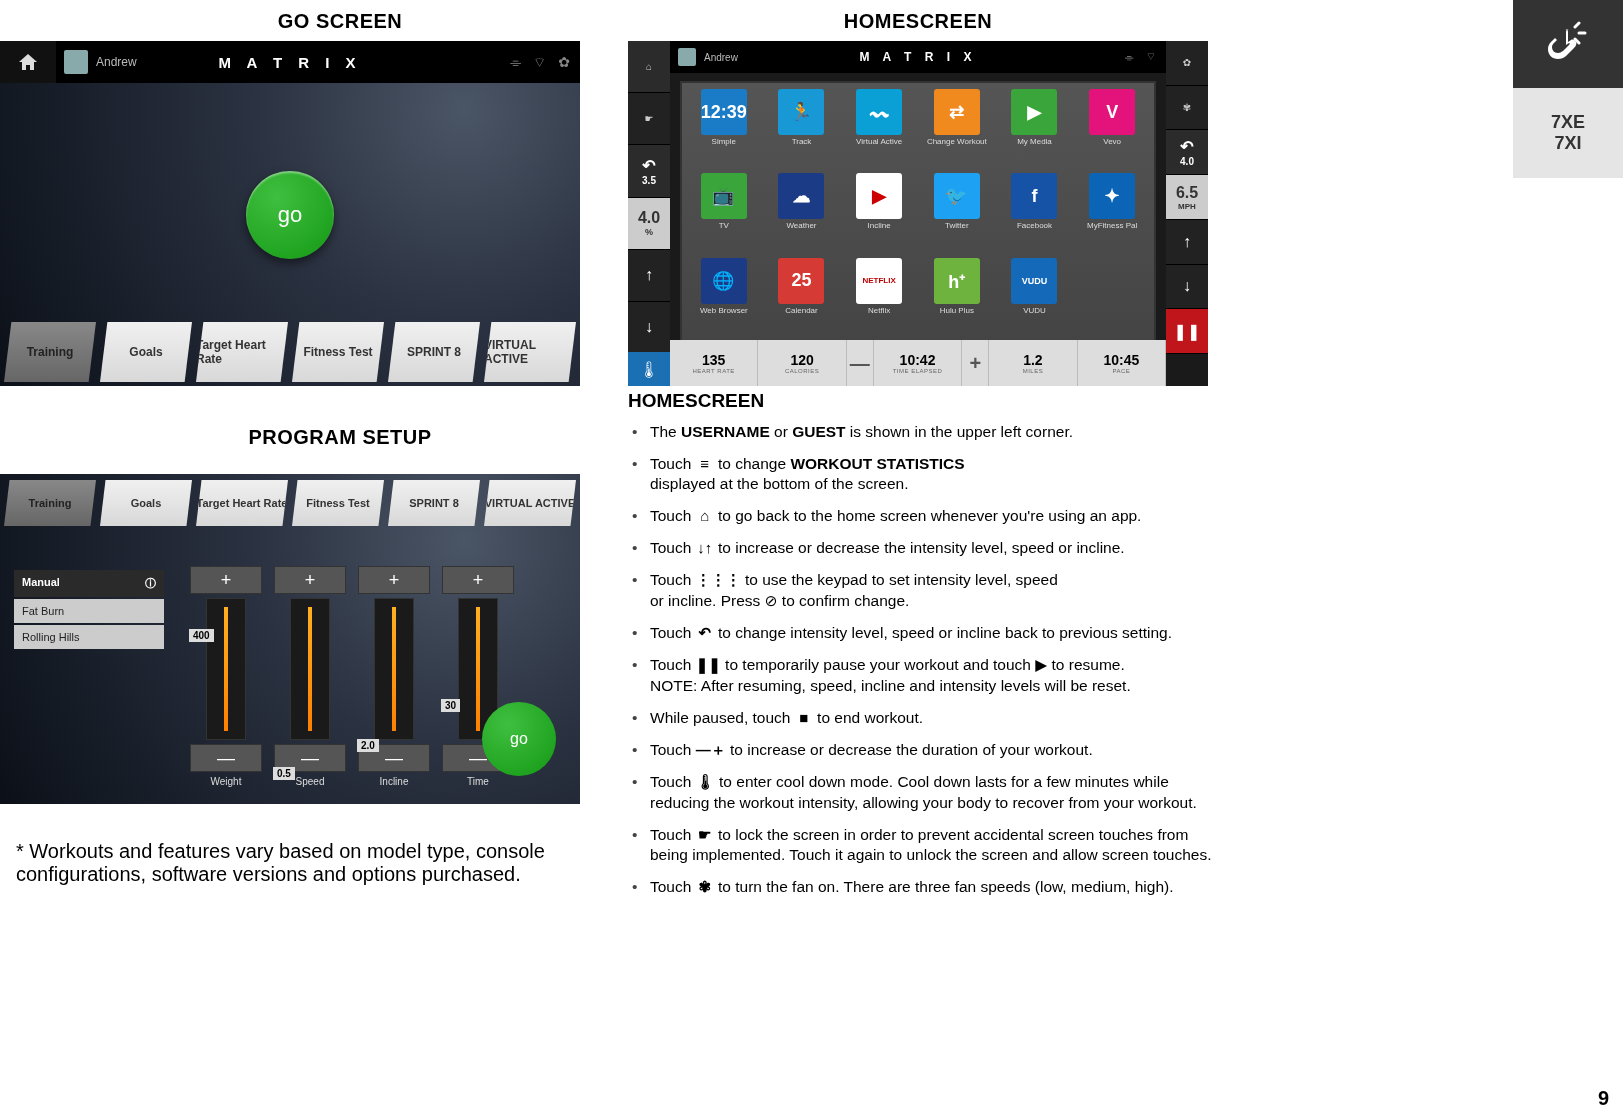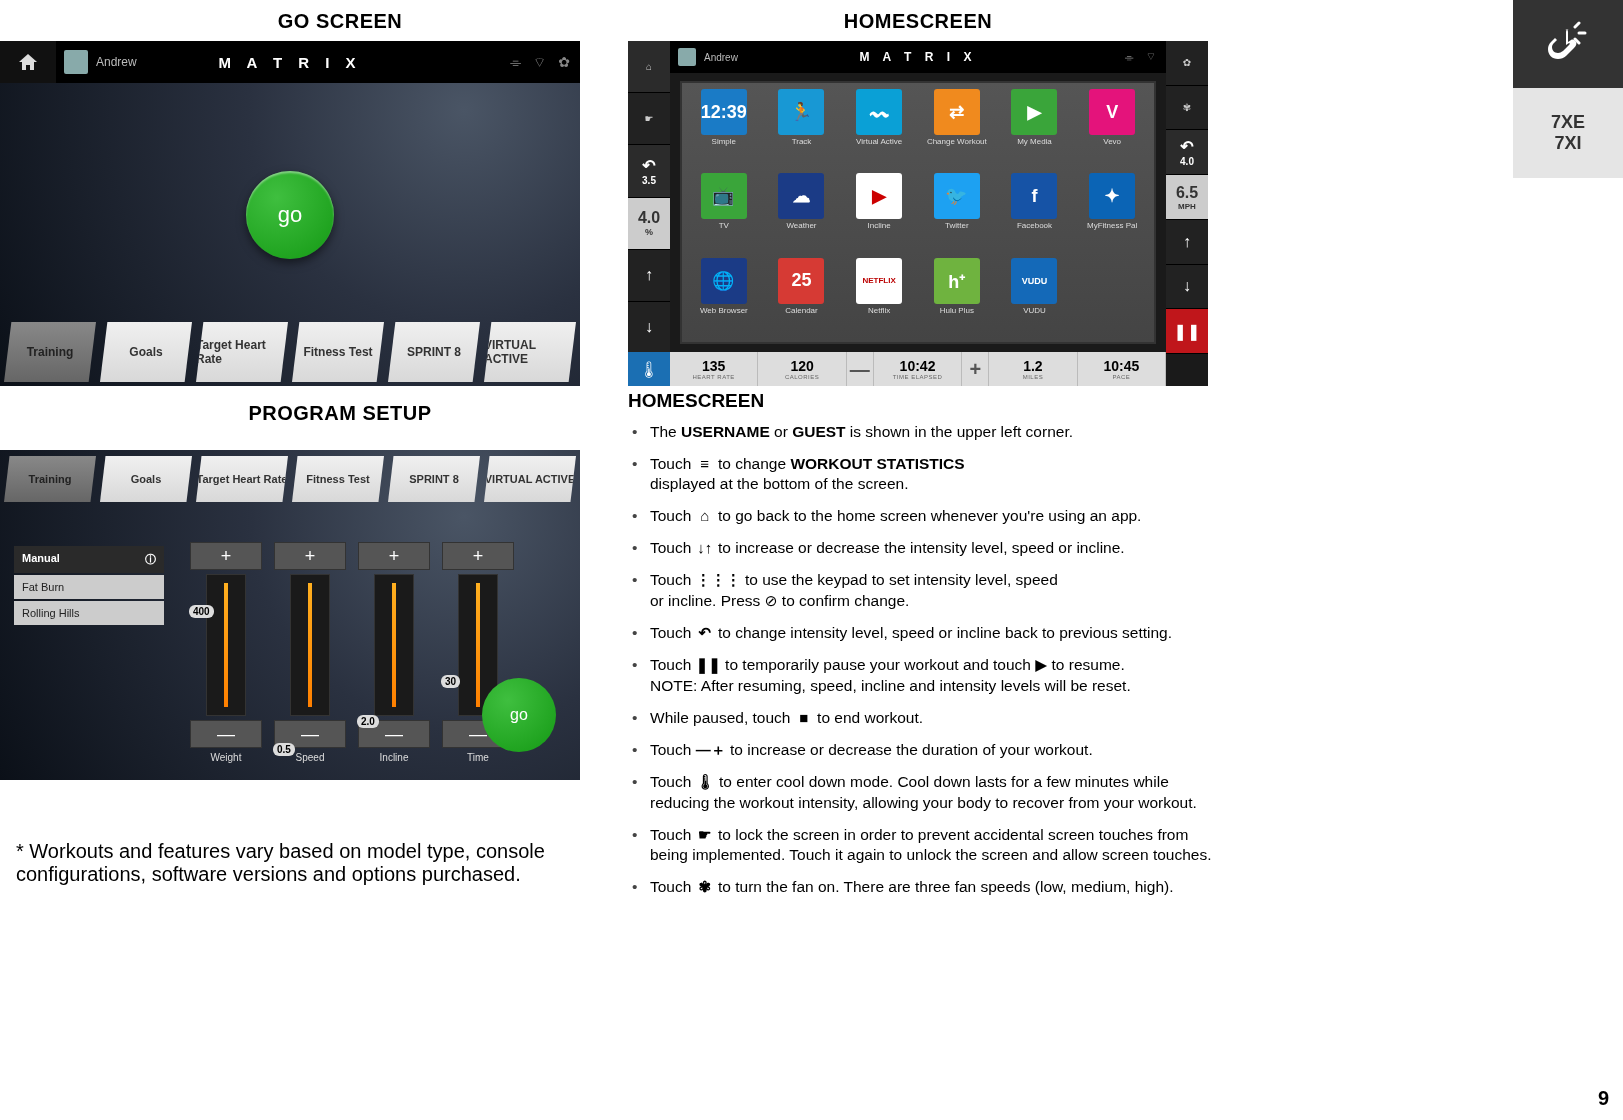--- a/index.html
+++ b/index.html
@@ -25,37 +25,37 @@
 .ps-tabs { position:absolute; top:6px; left:4px; right:4px; height:46px; display:flex; gap:4px; }
 .ps-tabs .tab { clip-path:polygon(6% 0,100% 0,94% 100%,0 100%); font-size:11px;}
 .ps-menu { position:absolute; top:96px; left:14px; width:150px; font-size:11px; }
 .ps-menu-item { padding:6px 8px; background:#ccc; color:#222; margin-bottom:2px; }
 .ps-menu-item.active { background:#2a2a2a; color:#fff; font-weight:700; display:flex; justify-content:space-between; }
 .slider-col { position:absolute; top:92px; width:72px; text-align:center; }
 .slider-col.c1{left:190px;} .slider-col.c2{left:274px;} .slider-col.c3{left:358px;} .slider-col.c4{left:442px;}
 .stepbtn { height:26px; background:#555; color:#fff; display:flex; align-items:center; justify-content:center; font-size:18px; border:1px solid #333;}
 .track { height:140px; background:#1a1a1a; margin:4px 16px; position:relative; border:1px solid #333;}
 .track-inner{ position:absolute; left:45%; top:8px; bottom:8px; width:10%; background:linear-gradient(#ffb020,#ff8000); }
-.val-tag { position:absolute; background:#ddd; color:#000; font-size:10px; padding:1px 4px; font-weight:600;border-radius:6px;}
+.val-tag { position:absolute; background:#ddd; color:#000; font-size:10px; padding:1px 4px; font-weight:600;}
 .sl-label { color:#ddd; font-size:10px; margin-top:4px;}
 .ps-go { position:absolute; right:24px; bottom:28px; width:74px; height:74px; border-radius:50%; background:radial-gradient(circle at 35% 30%,#3fbf3f,#149914); display:flex; align-items:center; justify-content:center; color:#fff; font-weight:500; }
 
 .hs-screen{ position:relative; width:580px; height:345px; background:#1a1a1a;}
 .hs-top{position:absolute;top:0;left:42px;right:42px;height:32px;background:#000;display:flex;align-items:center;}
 .hs-top .logo{font-size:12px;letter-spacing:5px;}
 .hs-leftrail{position:absolute;left:0;top:0;bottom:32px;width:42px;background:#222;display:flex;flex-direction:column;}
 .hs-rightrail{position:absolute;right:0;top:0;bottom:32px;width:42px;background:#222;display:flex;flex-direction:column;}
 .rail-cell{flex:1;display:flex;flex-direction:column;align-items:center;justify-content:center;color:#ccc;font-size:10px;border-bottom:1px solid #000;}
 .rail-cell.big{font-size:16px;font-weight:700;color:#fff;}
 .rail-cell.home{background:#2b2b2b;}
 .rail-cell.pause{background:#c0161b;color:#fff;font-size:16px;}
 .hs-grid{position:absolute;left:52px;top:40px;right:52px;bottom:42px;background:linear-gradient(#555,#444);border:2px solid #333;padding:6px;display:grid;grid-template-columns:repeat(6,1fr);grid-template-rows:repeat(3,1fr);gap:6px;}
 .hs-app{display:flex;flex-direction:column;align-items:center;font-size:8px;color:#ddd;}
 .app-icon{width:46px;height:46px;border-radius:3px;margin-bottom:2px;display:flex;align-items:center;justify-content:center;color:#fff;font-size:18px;font-weight:700;}
-.hs-bottom{position:absolute;left:42px;right:42px;bottom:0;height:34px;background:#ddd;display:flex;}
+.hs-bottom{position:absolute;left:42px;right:42px;bottom:0;height:46px;background:#ddd;display:flex;}
 .stat{flex:1;display:flex;flex-direction:column;align-items:center;justify-content:center;border-right:1px solid #bbb;}
 .stat .n{font-size:14px;font-weight:700;} .stat .l{font-size:6px;color:#666;letter-spacing:.5px;}
 .stat.op{flex:0 0 26px;font-size:20px;font-weight:700;color:#555;}
 .stat.cool{flex:0 0 42px;background:#1b6fb3;color:#fff;display:flex;align-items:center;justify-content:center;}
 
 .h2{font-size:19px;font-weight:700;margin:0 0 8px 0;}
 ul.bul{list-style:none;padding:0;margin:0 0 0 22px;}
 ul.bul li{position:relative;margin:0 0 11px 0;}
 ul.bul li:before{content:"•";position:absolute;left:-18px;color:#444;}
 .ic{display:inline-block;min-width:18px;text-align:center;font-weight:700;font-size:15px;}
@@ -94,21 +94,21 @@
       <div class="tabs" id="go-tabs">
           <div class="tab dark">Training</div>
           <div class="tab">Goals</div>
           <div class="tab">Target Heart Rate</div>
           <div class="tab">Fitness Test</div>
           <div class="tab">SPRINT 8</div>
           <div class="tab">VIRTUAL ACTIVE</div>
         </div>
     </div>
 
-    <div class="title" style="margin-top:16px;">PROGRAM SETUP</div>
+    <div class="title" style="margin-top:40px;">PROGRAM SETUP</div>
     <div class="ps-screen">
       <div class="ps-tabs" id="ps-tabs">
           <div class="tab dark">Training</div>
           <div class="tab">Goals</div>
           <div class="tab">Target Heart Rate</div>
           <div class="tab">Fitness Test</div>
           <div class="tab">SPRINT 8</div>
           <div class="tab">VIRTUAL ACTIVE</div>
         </div>
       <div class="ps-menu" id="ps-menu">

